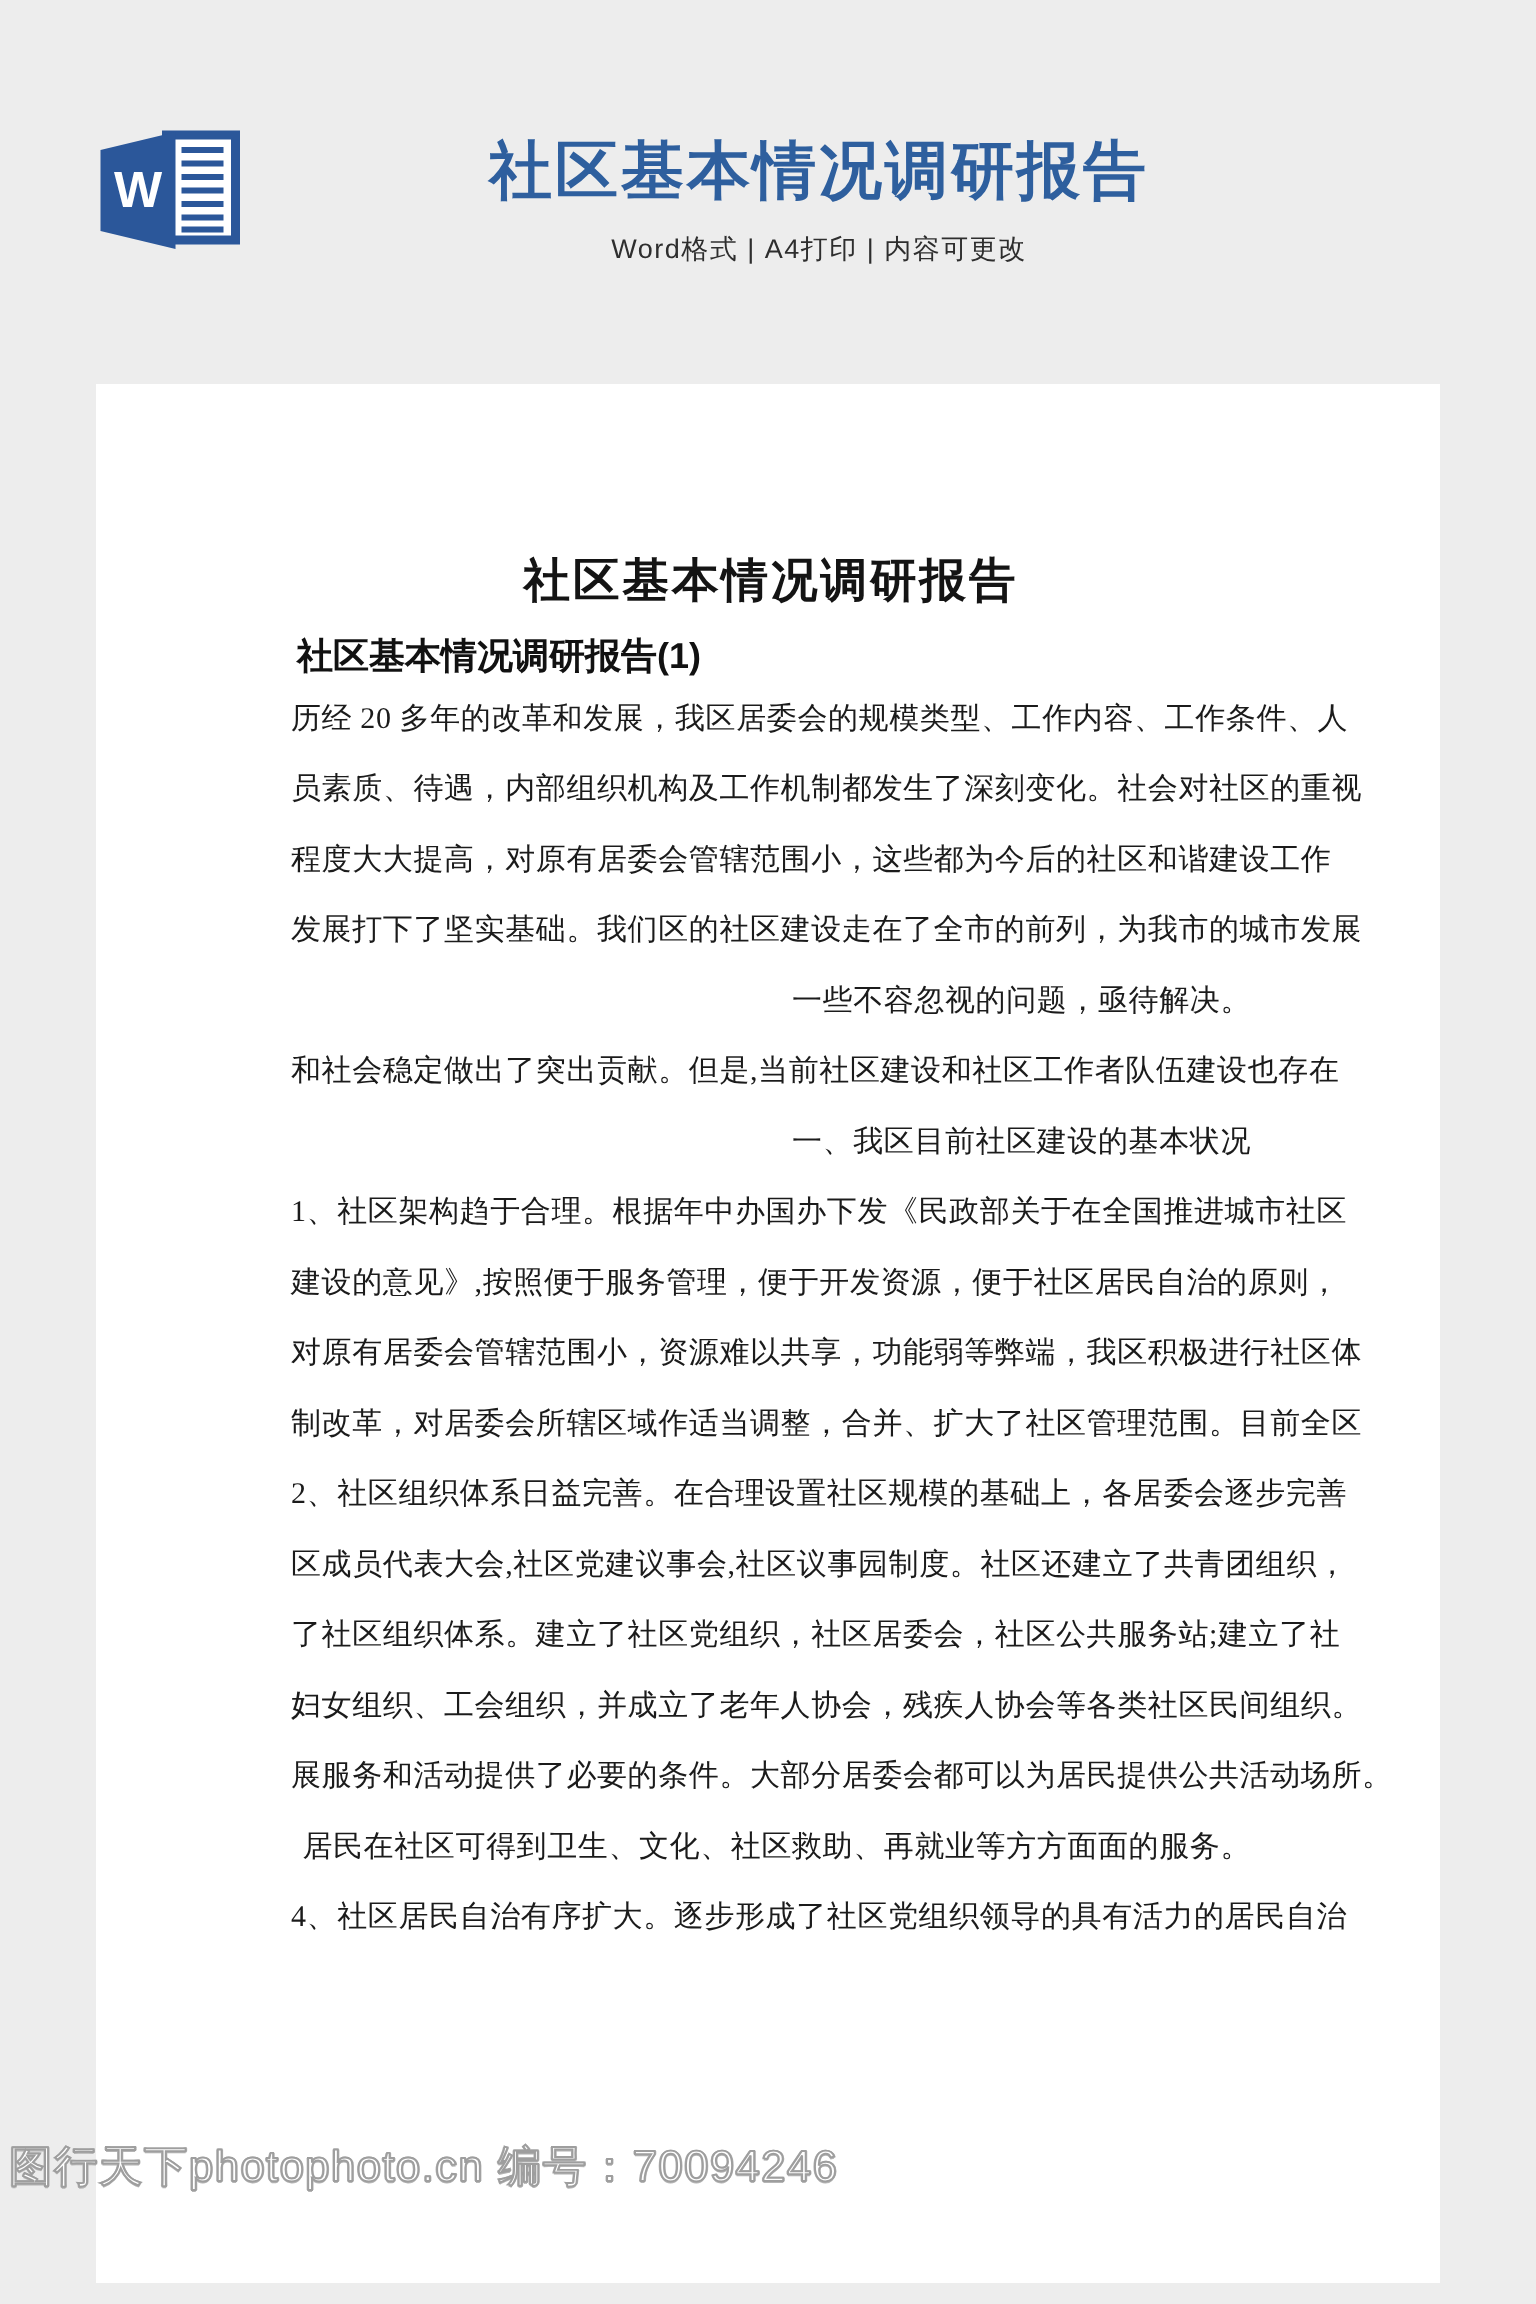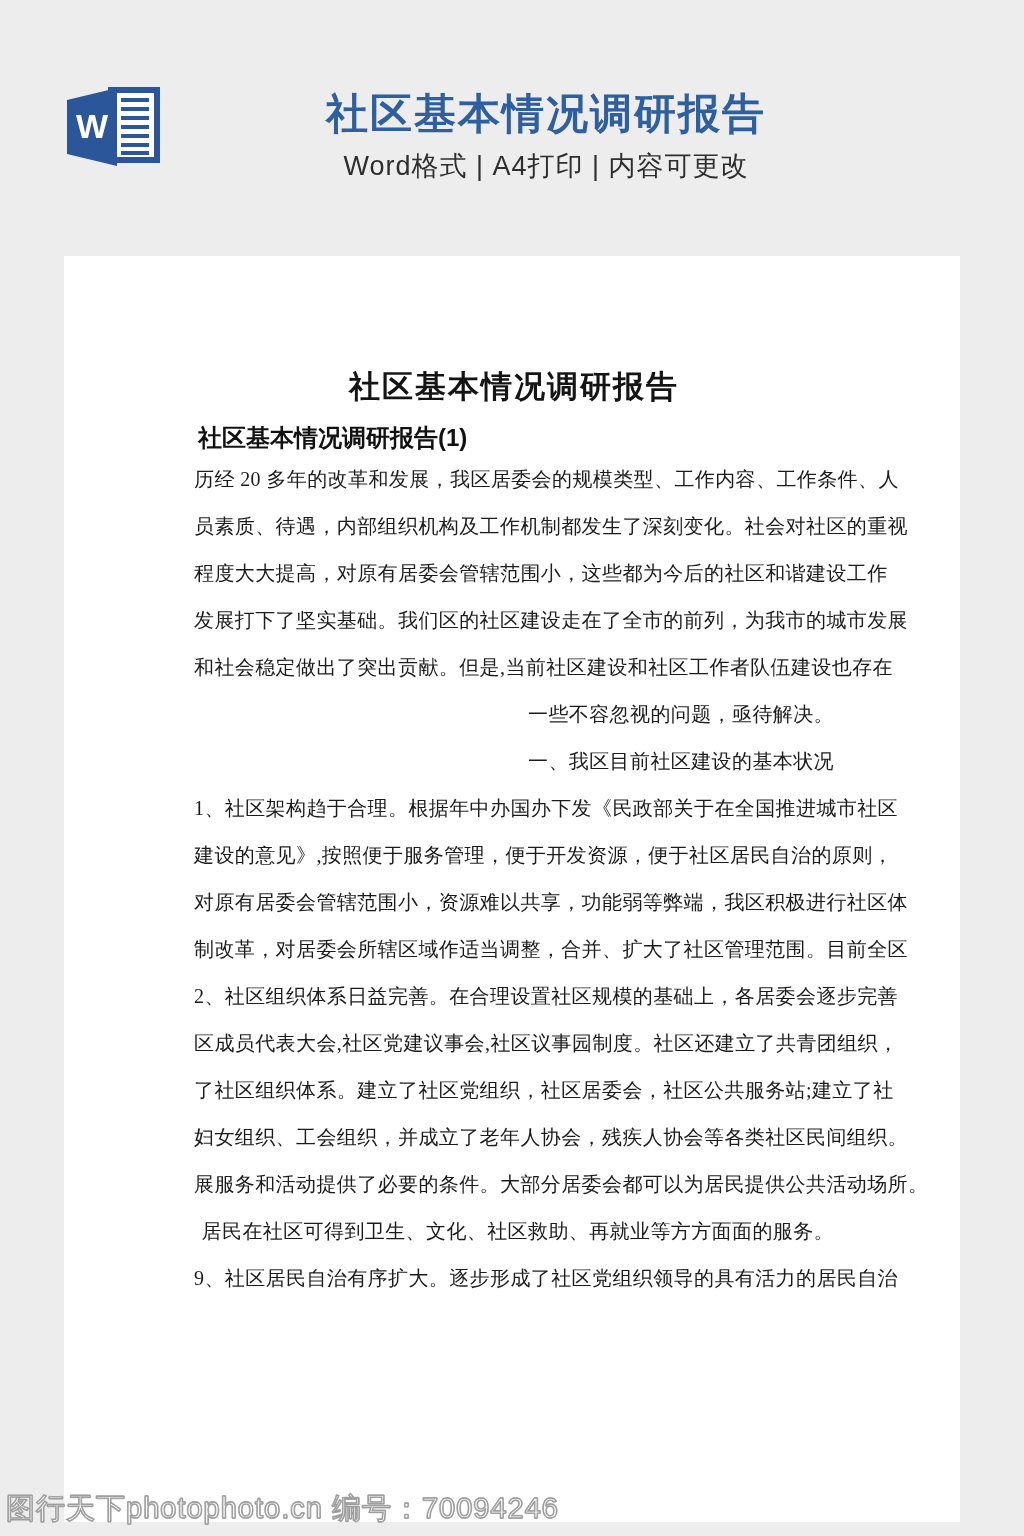--- a/index.html
+++ b/index.html
@@ -15,21 +15,21 @@
 
   .header-text { position:absolute; left:168px; top:90px; width:756px; text-align:center; }
   .header-title {
     font-family:"Liberation Sans", sans-serif;
     font-weight:bold; font-size:42px; line-height:48px;
     color:#2e5f9e; letter-spacing:2px;
   }
   .header-meta {
     margin-top:12px;
     font-family:"Liberation Sans", sans-serif;
-    font-size:27px; line-height:32px; color:#2e2e2e; letter-spacing:1px;
+    font-size:18px; line-height:32px; color:#2e2e2e; letter-spacing:1px;
   }
 
   
   .doc-card {
     position:absolute; left:64px; top:256px; width:896px; height:1266px;
     background:#ffffff; padding:112px 126px 0 130px;
   }
   .doc-title {
     text-align:center;
     font-family:"Liberation Serif", serif;
@@ -43,21 +43,21 @@
   }
   .doc-body { margin-top:2px; }
   .doc-line {
     font-family:"Liberation Serif", serif;
     font-size:20px; line-height:47px; color:#1b1b1b;
     letter-spacing:0.4px; white-space:nowrap;text-align:right;
   }
 
   
   .footer-watermark {
-    position:absolute; left:6px; top:1489px;
+    position:absolute; left:6px; top:1425px;
     font-family:"Liberation Sans", sans-serif;
     font-size:29px; letter-spacing:1px;
     color:#ffffff;
     -webkit-text-stroke:1.3px #9e9e9e;
     text-shadow:
       1px 0 0 #b5b5b5, -1px 0 0 #b5b5b5,
       0 1px 0 #b5b5b5, 0 -1px 0 #b5b5b5;
   }
 </style>
 </head>
@@ -88,32 +88,32 @@
   </div>
 
   <div class="doc-card">
     <div class="doc-title">社区基本情况调研报告</div>
     <div class="doc-heading">社区基本情况调研报告(1)</div>
     <div class="doc-body">
         <div class="doc-line">历经 20 多年的改革和发展，我区居委会的规模类型、工作内容、工作条件、人</div>
         <div class="doc-line">员素质、待遇，内部组织机构及工作机制都发生了深刻变化。社会对社区的重视</div>
         <div class="doc-line">程度大大提高，对原有居委会管辖范围小，这些都为今后的社区和谐建设工作</div>
         <div class="doc-line">发展打下了坚实基础。我们区的社区建设走在了全市的前列，为我市的城市发展</div>
+        <div class="doc-line">一些不容忽视的问题，亟待解决。</div>
         <div class="doc-line">和社会稳定做出了突出贡献。但是,当前社区建设和社区工作者队伍建设也存在</div>
-        <div class="doc-line">一些不容忽视的问题，亟待解决。</div>
         <div class="doc-line">一、我区目前社区建设的基本状况</div>
         <div class="doc-line">1、社区架构趋于合理。根据年中办国办下发《民政部关于在全国推进城市社区</div>
         <div class="doc-line">建设的意见》,按照便于服务管理，便于开发资源，便于社区居民自治的原则，</div>
         <div class="doc-line">对原有居委会管辖范围小，资源难以共享，功能弱等弊端，我区积极进行社区体</div>
         <div class="doc-line">制改革，对居委会所辖区域作适当调整，合并、扩大了社区管理范围。目前全区</div>
         <div class="doc-line">2、社区组织体系日益完善。在合理设置社区规模的基础上，各居委会逐步完善</div>
         <div class="doc-line">区成员代表大会,社区党建议事会,社区议事园制度。社区还建立了共青团组织，</div>
         <div class="doc-line">了社区组织体系。建立了社区党组织，社区居委会，社区公共服务站;建立了社</div>
         <div class="doc-line">妇女组织、工会组织，并成立了老年人协会，残疾人协会等各类社区民间组织。</div>
         <div class="doc-line">展服务和活动提供了必要的条件。大部分居委会都可以为居民提供公共活动场所。</div>
         <div class="doc-line">居民在社区可得到卫生、文化、社区救助、再就业等方方面面的服务。</div>
-        <div class="doc-line">9、社区居民自治有序扩大。逐步形成了社区党组织领导的具有活力的居民自治</div>
+        <div class="doc-line">4、社区居民自治有序扩大。逐步形成了社区党组织领导的具有活力的居民自治</div>
       </div>
   </div>
 
   <div class="footer-watermark">图行天下photophoto.cn 编号：70094246</div>
 
 </div>
 
 </body></html>

